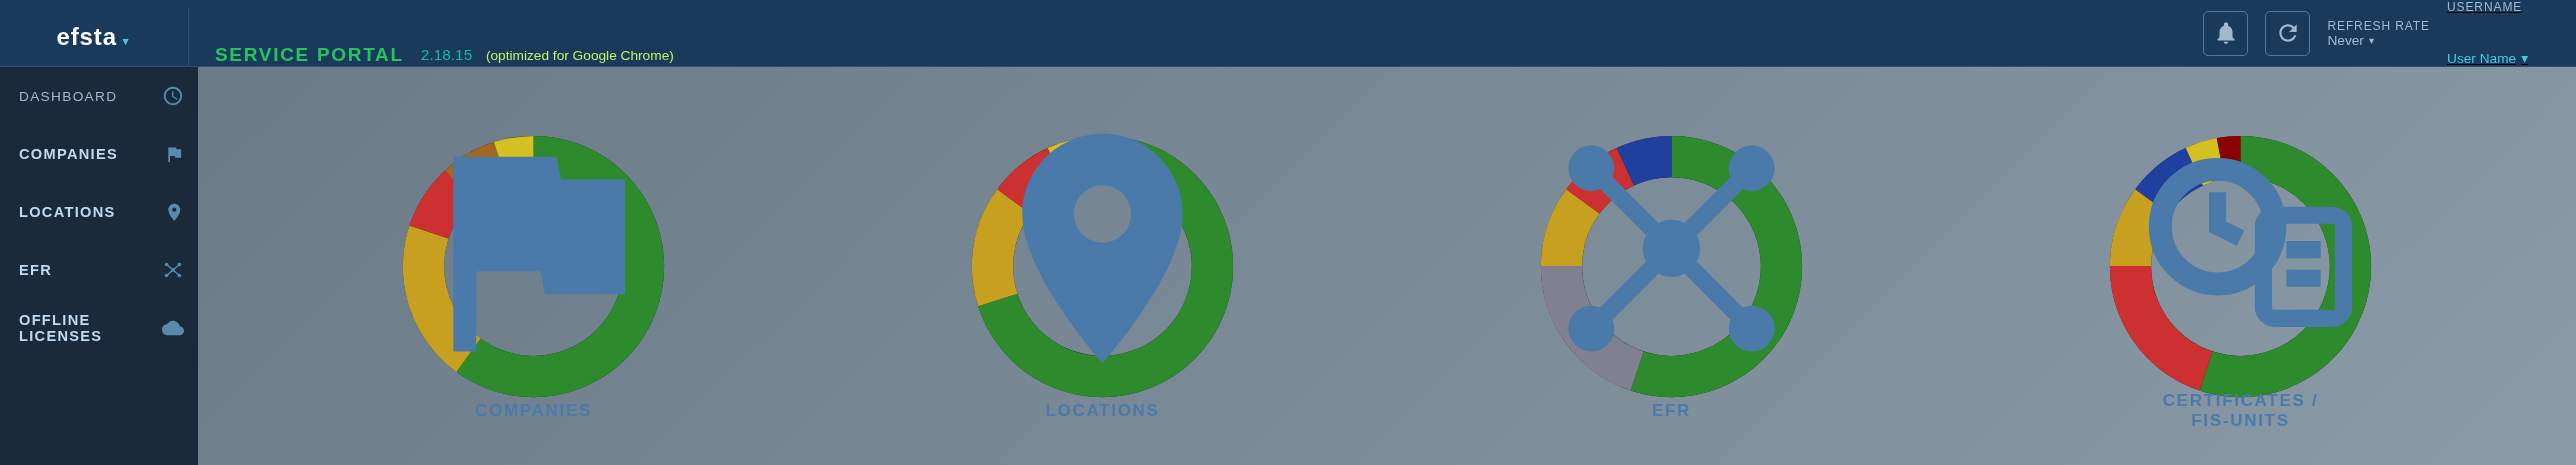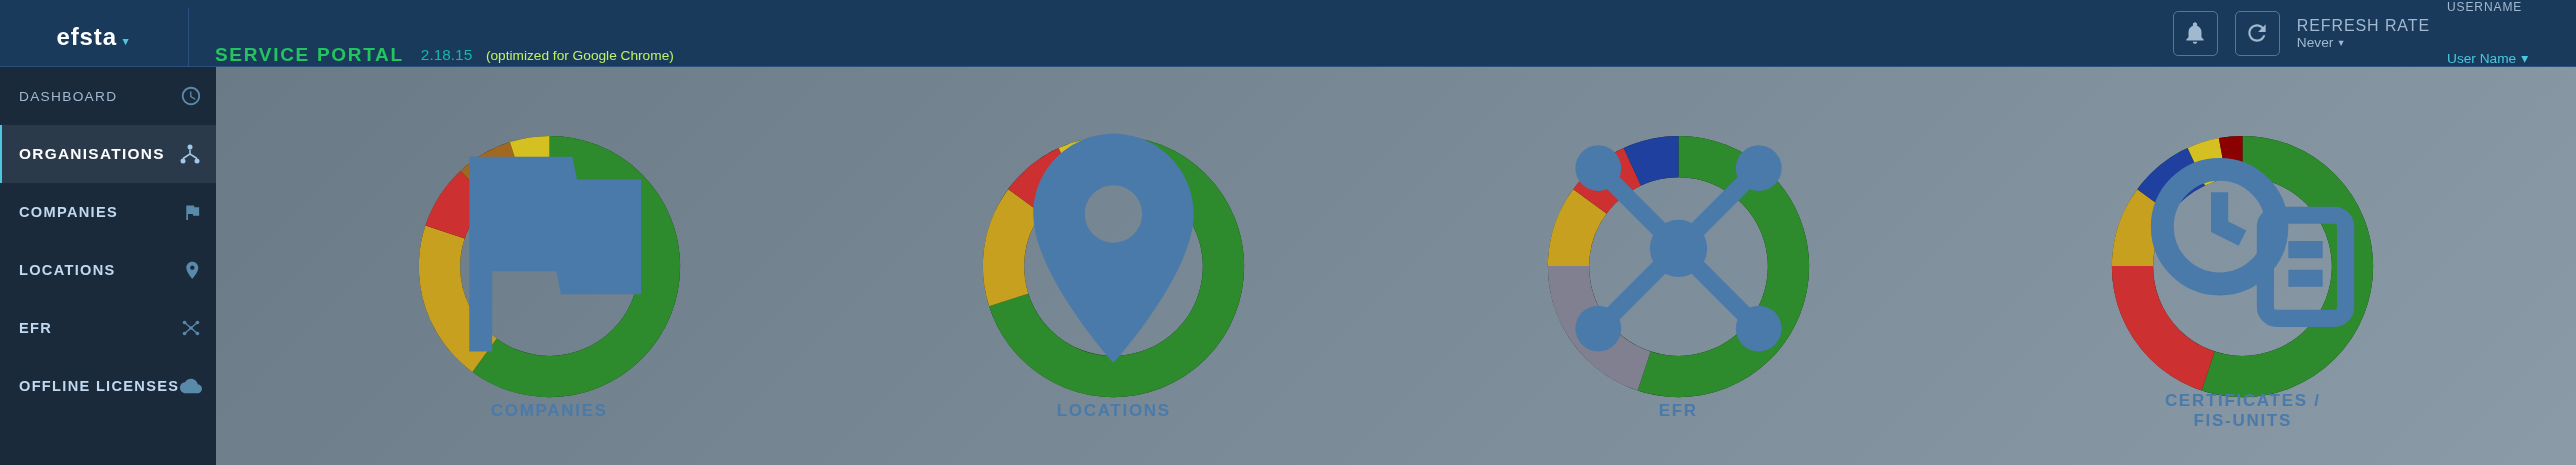--- a/index.html
+++ b/index.html
@@ -100,21 +100,21 @@
     }
 
     .refresh-section {
       display: flex;
       flex-direction: column;
       align-items: flex-start;
     }
 
     .refresh-label {
       color: #a0b8d0;
-      font-size: 16px;
+      font-size: 12px;
       letter-spacing: 0.9px;
       text-transform: uppercase;
     }
 
     .refresh-value {
       color: #a0b8d0;
       font-size: 13.7px;
       display: flex;
       align-items: center;
       gap: 5.1px;
@@ -123,20 +123,21 @@
     .refresh-chevron {
       color: #a0b8d0;
       font-size: 10.3px;
     }
 
     .username-section {
       display: flex;
       flex-direction: column;
       align-items: flex-start;
       min-width: 103px;
+      text-decoration: underline;
     }
 
     .username-label {
       color: #a0b8d0;
       font-size: 12px;
       letter-spacing: 0.9px;
       text-transform: uppercase;
     }
 
     .username-value {
@@ -149,21 +150,21 @@
     }
 
     
     .main-content {
       flex: 1;
       display: flex;
     }
 
     
     .sidebar {
-      width: 216px;
+      width: 198px;
       background: #1a2a3a;
       flex-shrink: 0;
       display: flex;
       flex-direction: column;
     }
 
     .nav-item {
       display: flex;
       align-items: center;
       justify-content: space-between;
@@ -305,33 +306,20 @@
 </div>
 
 <div class="main-content">
 
   <div class="sidebar">
     <div class="nav-item dashboard">
       <span class="nav-item-label">DASHBOARD</span>
       <span class="nav-item-icon">
         <svg width="22" height="22" viewBox="0 0 24 24" fill="#5a8aaa">
             <path d="M12 2C6.48 2 2 6.48 2 12s4.48 10 10 10 10-4.48 10-10S17.52 2 12 2zm0 18c-4.41 0-8-3.59-8-8s3.59-8 8-8 8 3.59 8 8-3.59 8-8 8zm.5-13H11v6l5.25 3.15.75-1.23-4.5-2.67V7z"></path>
-          </svg>
-      </span>
-    </div>
-    <div class="nav-item organisations active">
-      <span class="nav-item-label">ORGANISATIONS</span>
-      <span class="nav-item-icon">
-        <svg width="24" height="24" viewBox="0 0 24 24" fill="#a0c8e8">
-            <circle cx="12" cy="5" r="2.5"></circle>
-            <circle cx="5" cy="19" r="2.5"></circle>
-            <circle cx="19" cy="19" r="2.5"></circle>
-            <line x1="12" y1="7.5" x2="12" y2="12" stroke="#a0c8e8" stroke-width="1.5"></line>
-            <line x1="12" y1="12" x2="5" y2="16.5" stroke="#a0c8e8" stroke-width="1.5"></line>
-            <line x1="12" y1="12" x2="19" y2="16.5" stroke="#a0c8e8" stroke-width="1.5"></line>
           </svg>
       </span>
     </div>
     <div class="nav-item">
       <span class="nav-item-label">COMPANIES</span>
       <span class="nav-item-icon">
         <svg width="20.6" height="20.6" viewBox="0 0 24 24" fill="#5a8aaa">
             <path d="M14.4 6L14 4H5v17h2v-7h5.6l.4 2h7V6z"></path>
           </svg>
       </span>

